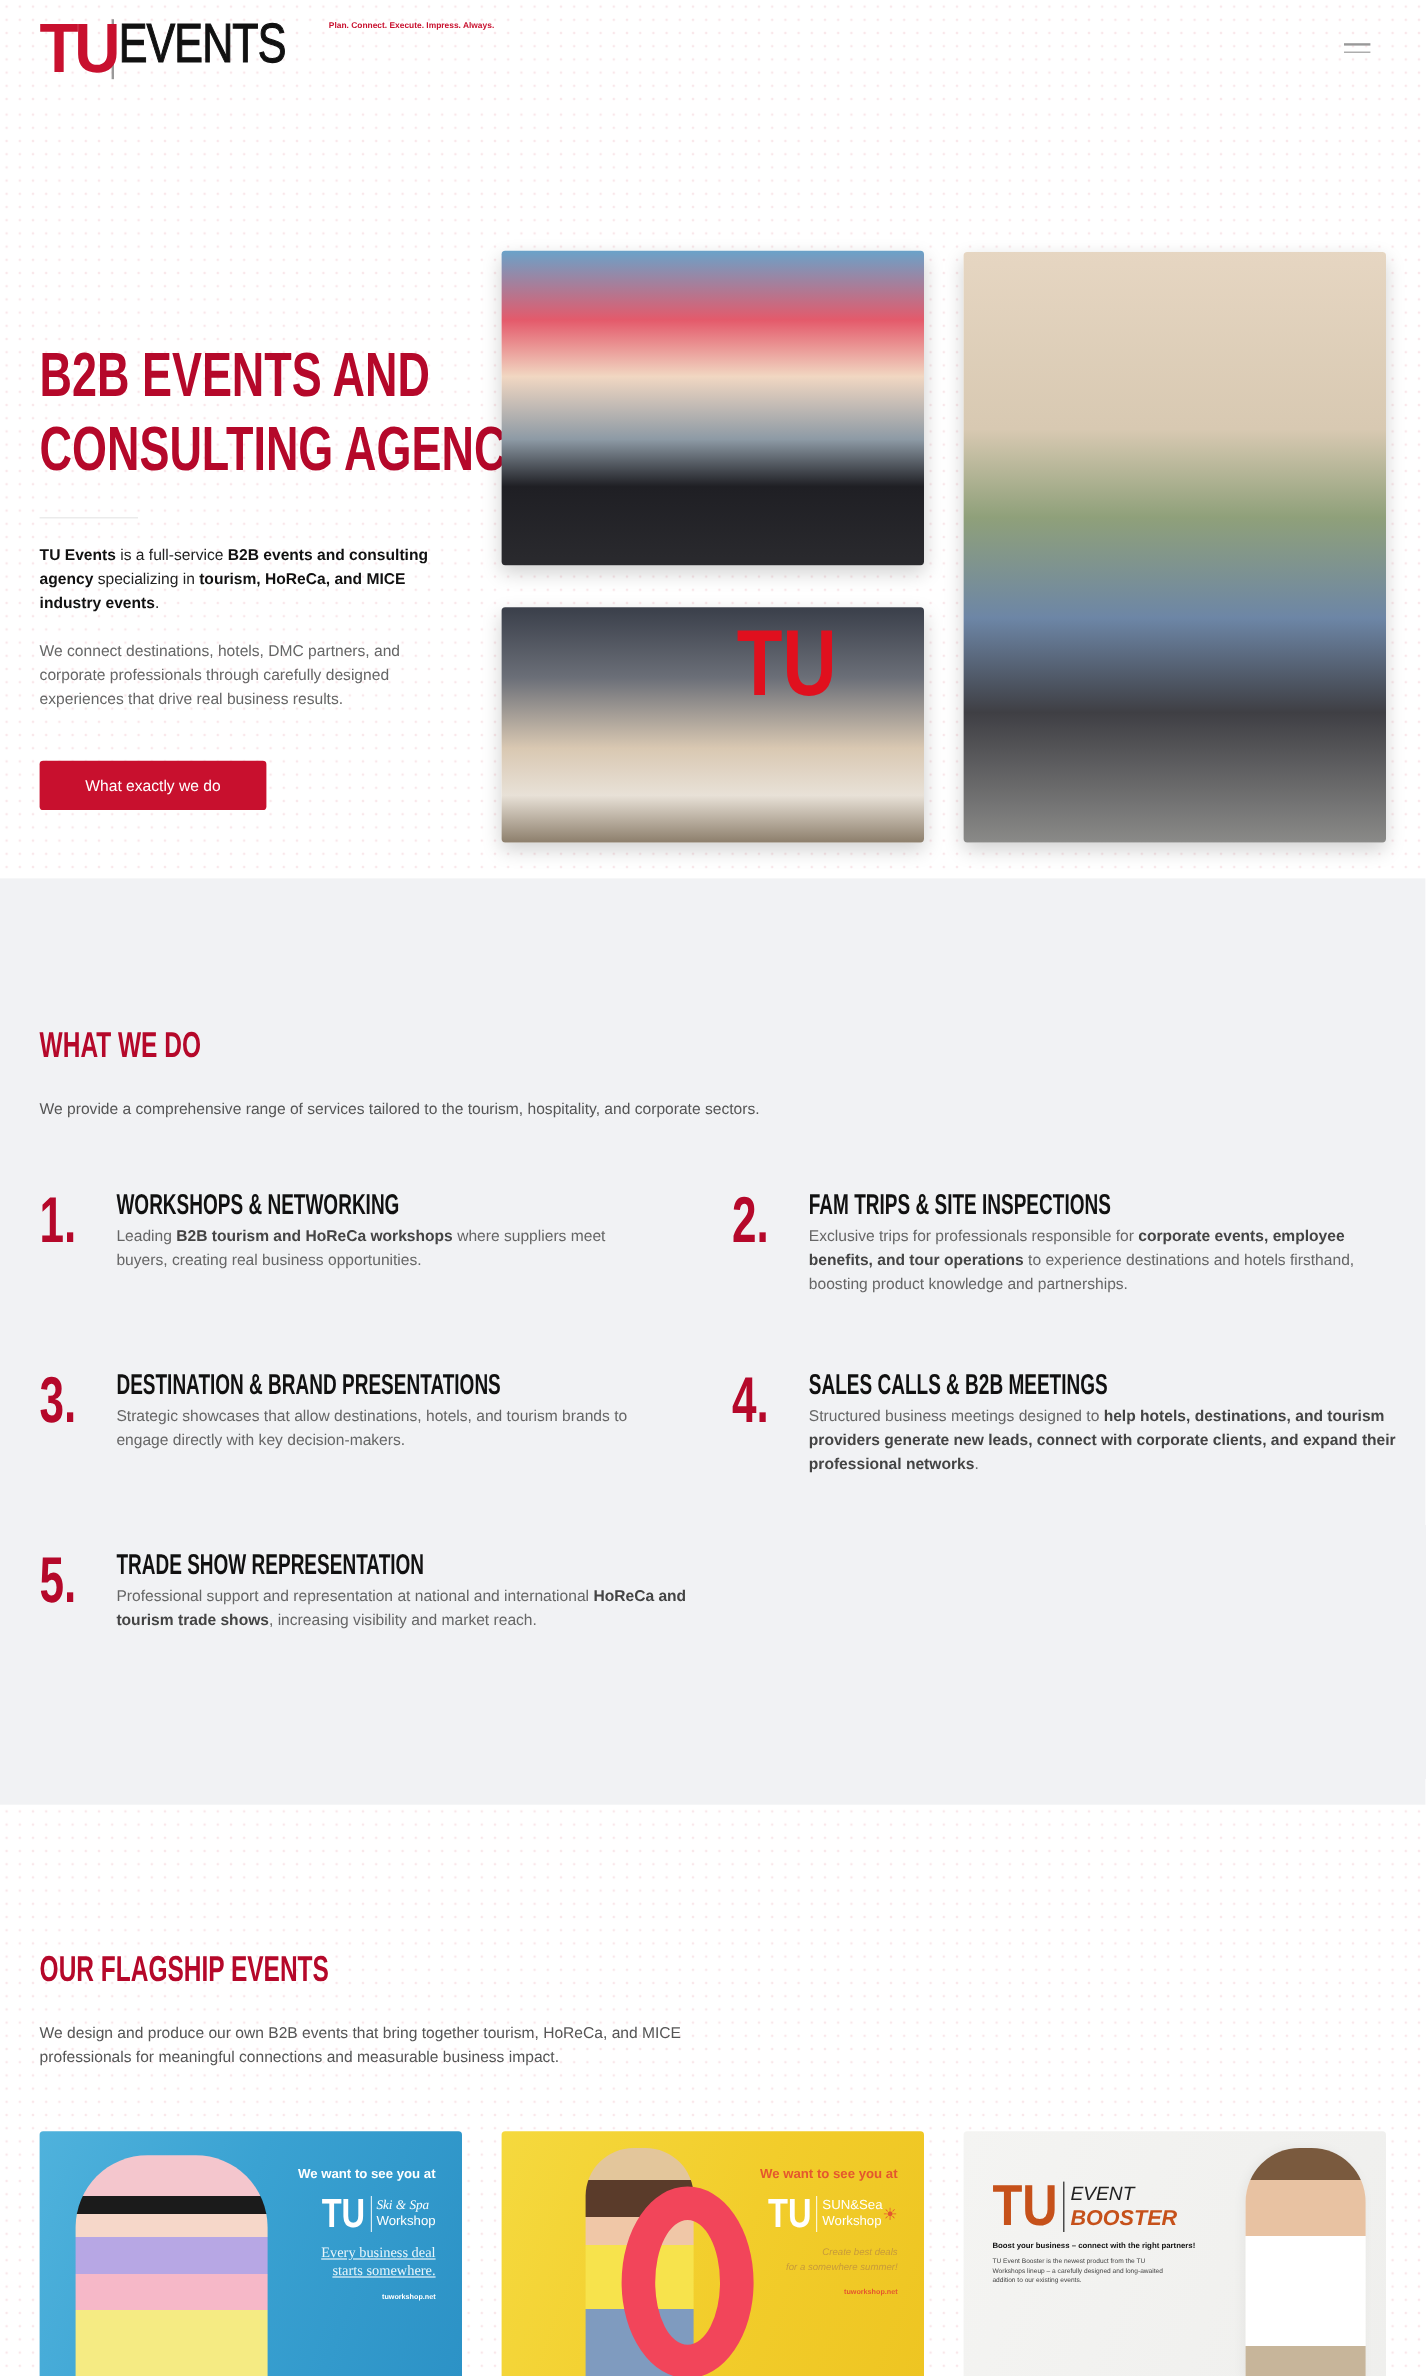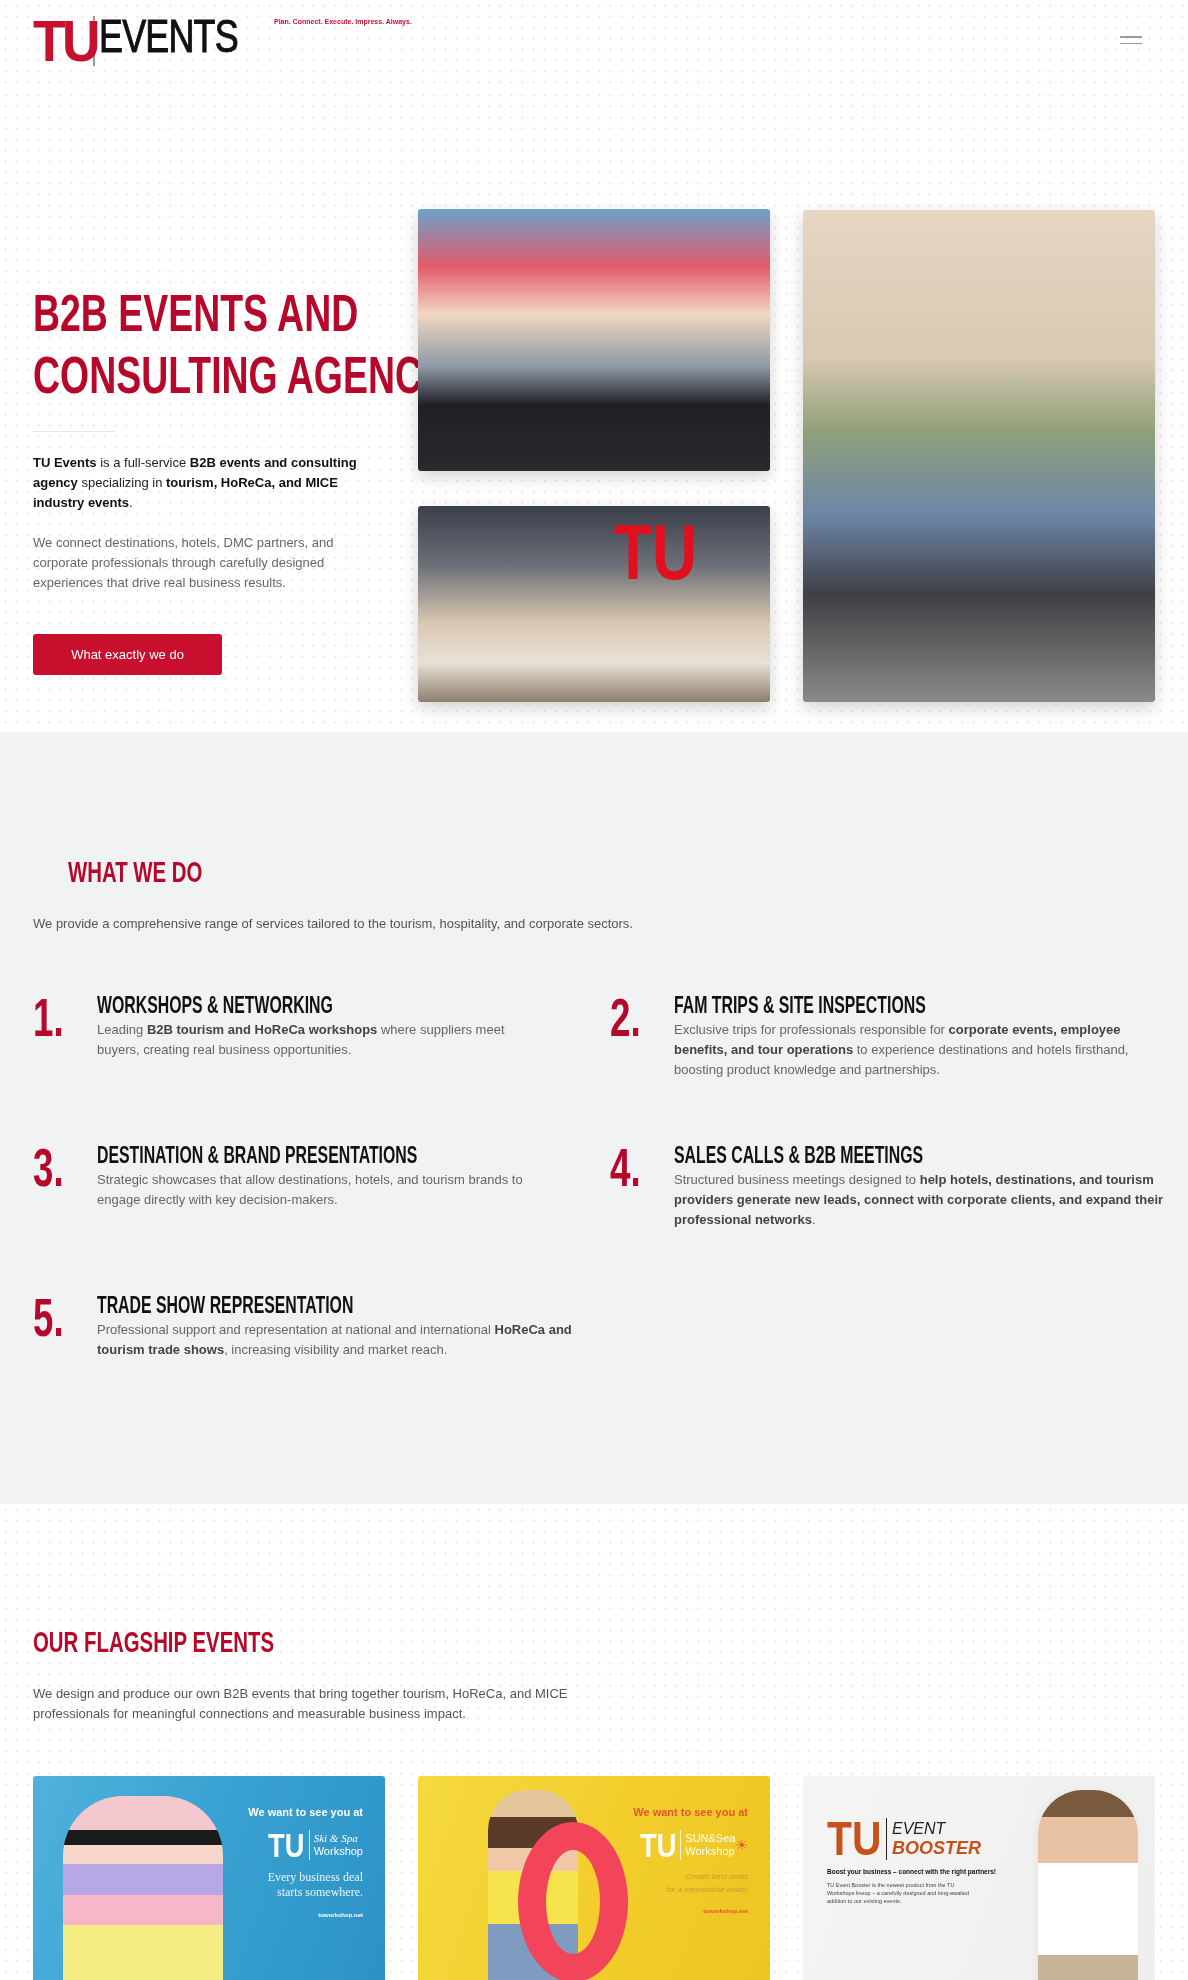--- a/index.html
+++ b/index.html
@@ -65,21 +65,21 @@
   .photo-2 { left: 418px; top: 416px; width: 352px; height: 196px;
     background: linear-gradient(180deg, #3a3f4a 0%, #6b6f78 30%, #d9c8b2 60%, #e8e1d7 80%, #8d7f6c 100%); }
   .photo-3 { left: 803px; top: 120px; width: 352px; height: 492px;
     background: linear-gradient(180deg, #e6d6c2 0%, #d8c9b2 30%, #8fa07a 45%, #6d86a6 62%, #3f3f44 78%, #8a8a88 100%); }
   .photo-2 .tu-mark { position: absolute; left: 190px; top: 6px; width: 60px; height: 80px; color: #e0101e; font-size: 78px; font-weight: 700; line-height: 80px; transform: scaleX(0.8); }
 
   
   .services { background: #f1f2f4; height: 772px; position: relative; }
   .section-title { position: absolute; left: 33px; color: #b5082a; font-size: 30px; line-height: 34px; }
   .section-title span { display: inline-block; transform: scaleX(0.68); transform-origin: left center; white-space: nowrap; }
-  .services .section-title { top: 855px; top: 123px; margin-left: 35px; }
+  .services .section-title { top: 855px; top: 123px; }
   .section-lead { position: absolute; left: 33px; font-size: 13px; line-height: 20px; color: #555; }
   .services .section-lead { top: 182px; }
   .svc { position: absolute; width: 500px; }
   .svc-num {
     position: absolute; left: 0; top: 0; color: #b5082a; font-size: 54px; line-height: 54px;
     font-weight: 700; transform: scaleX(0.68); transform-origin: left top;
   }
   .svc-body { position: absolute; left: 64px; top: 0; width: 440px; }
   .svc-title { color: #111; font-size: 24px; line-height: 30px; display: block; transform: scaleX(0.66); transform-origin: left center; white-space: nowrap; }
   .svc-desc { font-size: 13px; line-height: 20px; color: #666; margin-top: 0px; }
@@ -107,21 +107,21 @@
   .ev1 .ev-head { color: #fff; }
   .ev2 .ev-head { color: #e4572e; }
   .ev-brand { display: flex; justify-content: flex-end; align-items: center; margin-top: 12px; gap: 4px; }
   .ev-brand-tu { font-size: 34px; line-height: 30px; font-weight: 700; transform: scaleX(0.8); transform-origin: right center; }
   .ev-brand-sep { width: 1px; height: 30px; background: rgba(255,255,255,0.8); }
   .ev-brand-name { font-size: 11px; line-height: 13px; text-align: left; }
   .ev1 .ev-brand-tu, .ev1 .ev-brand-name { color: #fff; }
   .ev2 .ev-brand-tu { color: #fff; }
   .ev2 .ev-brand-name { color: #fff; }
   .ev-slogan { margin-top: 10px; font-family: "Liberation Serif", "DejaVu Serif", serif; font-size: 12px; line-height: 15px; }
-  .ev1 .ev-slogan { color: #eaf6fb; }
+  .ev1 .ev-slogan { color: #eaf6fb; text-decoration: underline; }
   .ev2 .ev-slogan { color: #c79a3a; font-family: "Liberation Sans", sans-serif; font-style: italic; font-size: 8px; line-height: 13px; }
   .ev-url { margin-top: 12px; font-size: 6px; font-weight: 700; }
   .ev1 .ev-url { color: #fff; }
   .ev2 .ev-url { color: #e4572e; }
   .ev3 .ev3-text { position: absolute; left: 24px; top: 42px; width: 210px; }
   .ev3-brand { display: flex; align-items: center; gap: 5px; }
   .ev3-tu { color: #c6511a; font-size: 48px; line-height: 42px; font-weight: 700; transform: scaleX(0.85); transform-origin: left center; width: 54px; }
   .ev3-sep { width: 1px; height: 42px; background: #222; }
   .ev3-name { display: flex; flex-direction: column; }
   .ev3-name-top { font-size: 16px; line-height: 18px; color: #222; font-style: italic; }
@@ -242,21 +242,21 @@
         <span class="ev-brand-tu">TU</span>
         <span class="ev-brand-sep"></span>
         <span class="ev-brand-name">
           <span>SUN&amp;Sea</span><br>
           <span>Workshop</span>
         </span>
         <span style="color:#e4572e;font-size:14px;margin-left:-4px;">☀</span>
       </div>
       <div class="ev-slogan">
         <span>Create best deals</span><br>
-        <span>for a memorable leads!</span>
+        <span>for a somewhere summer!</span>
       </div>
       <div class="ev-url">tuworkshop.net</div>
     </div>
   </div>
 
   <div class="event-card ev3">
     <div class="ev-figure"></div>
     <div class="ev3-text">
       <div class="ev3-brand">
         <span class="ev3-tu">TU</span>

